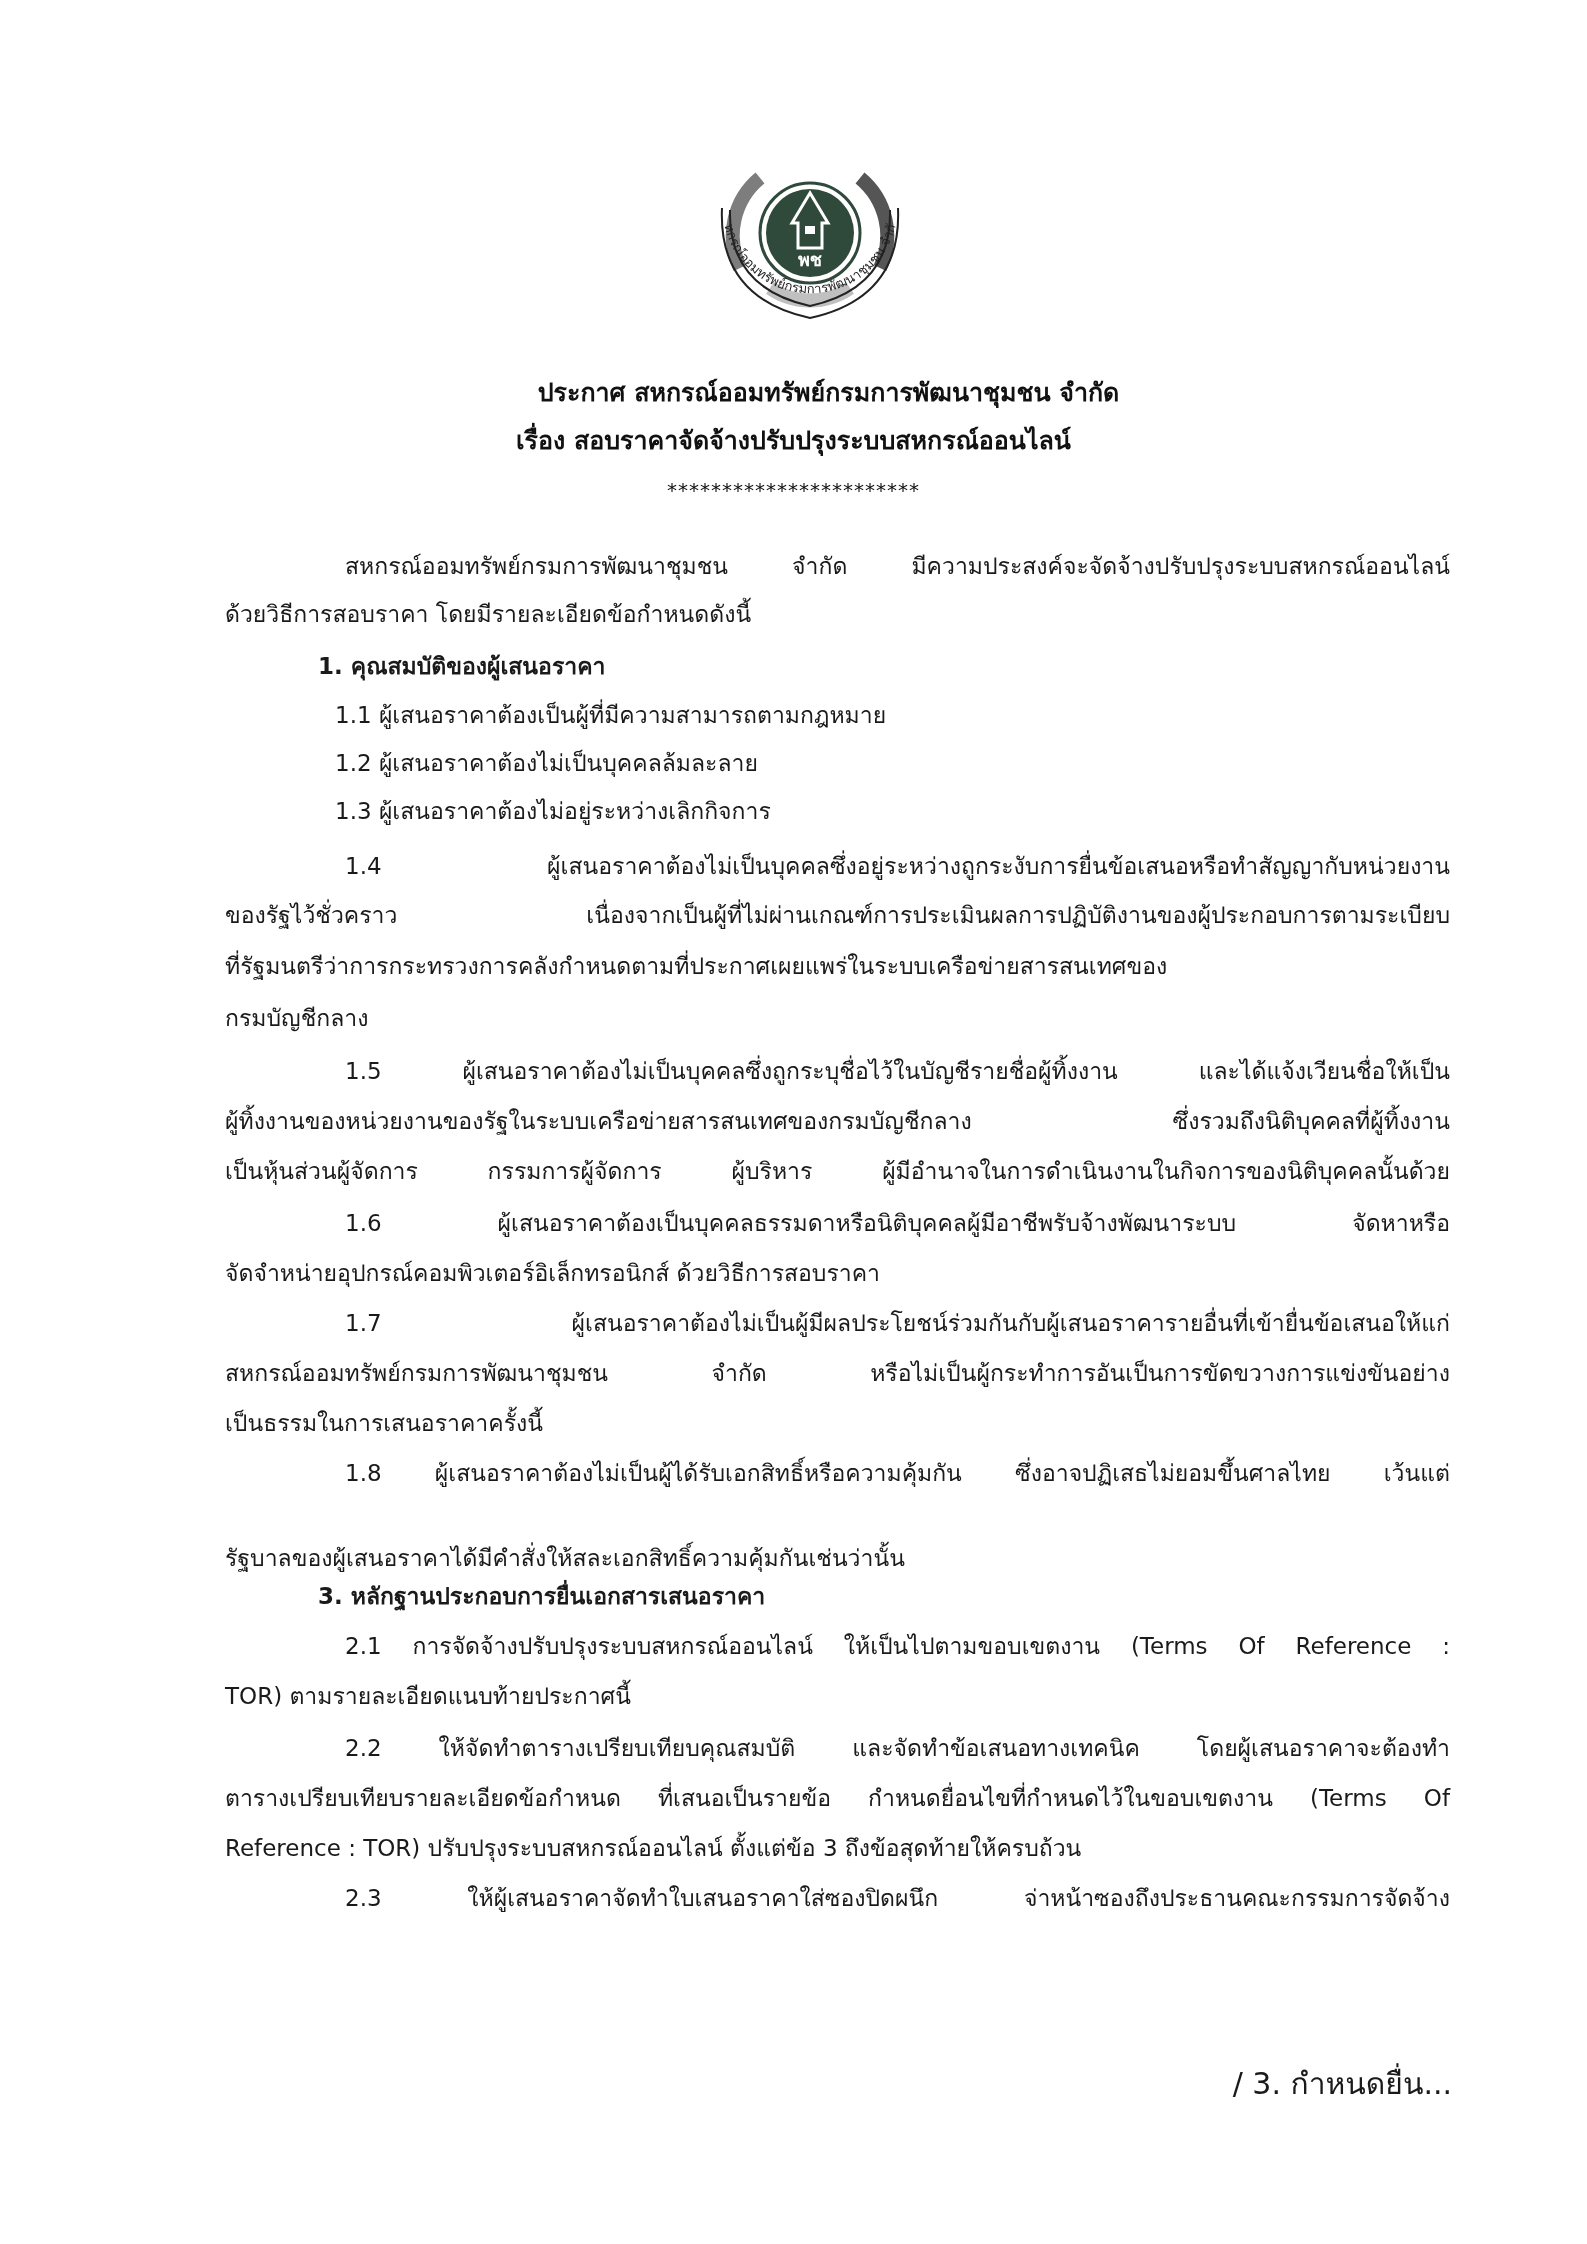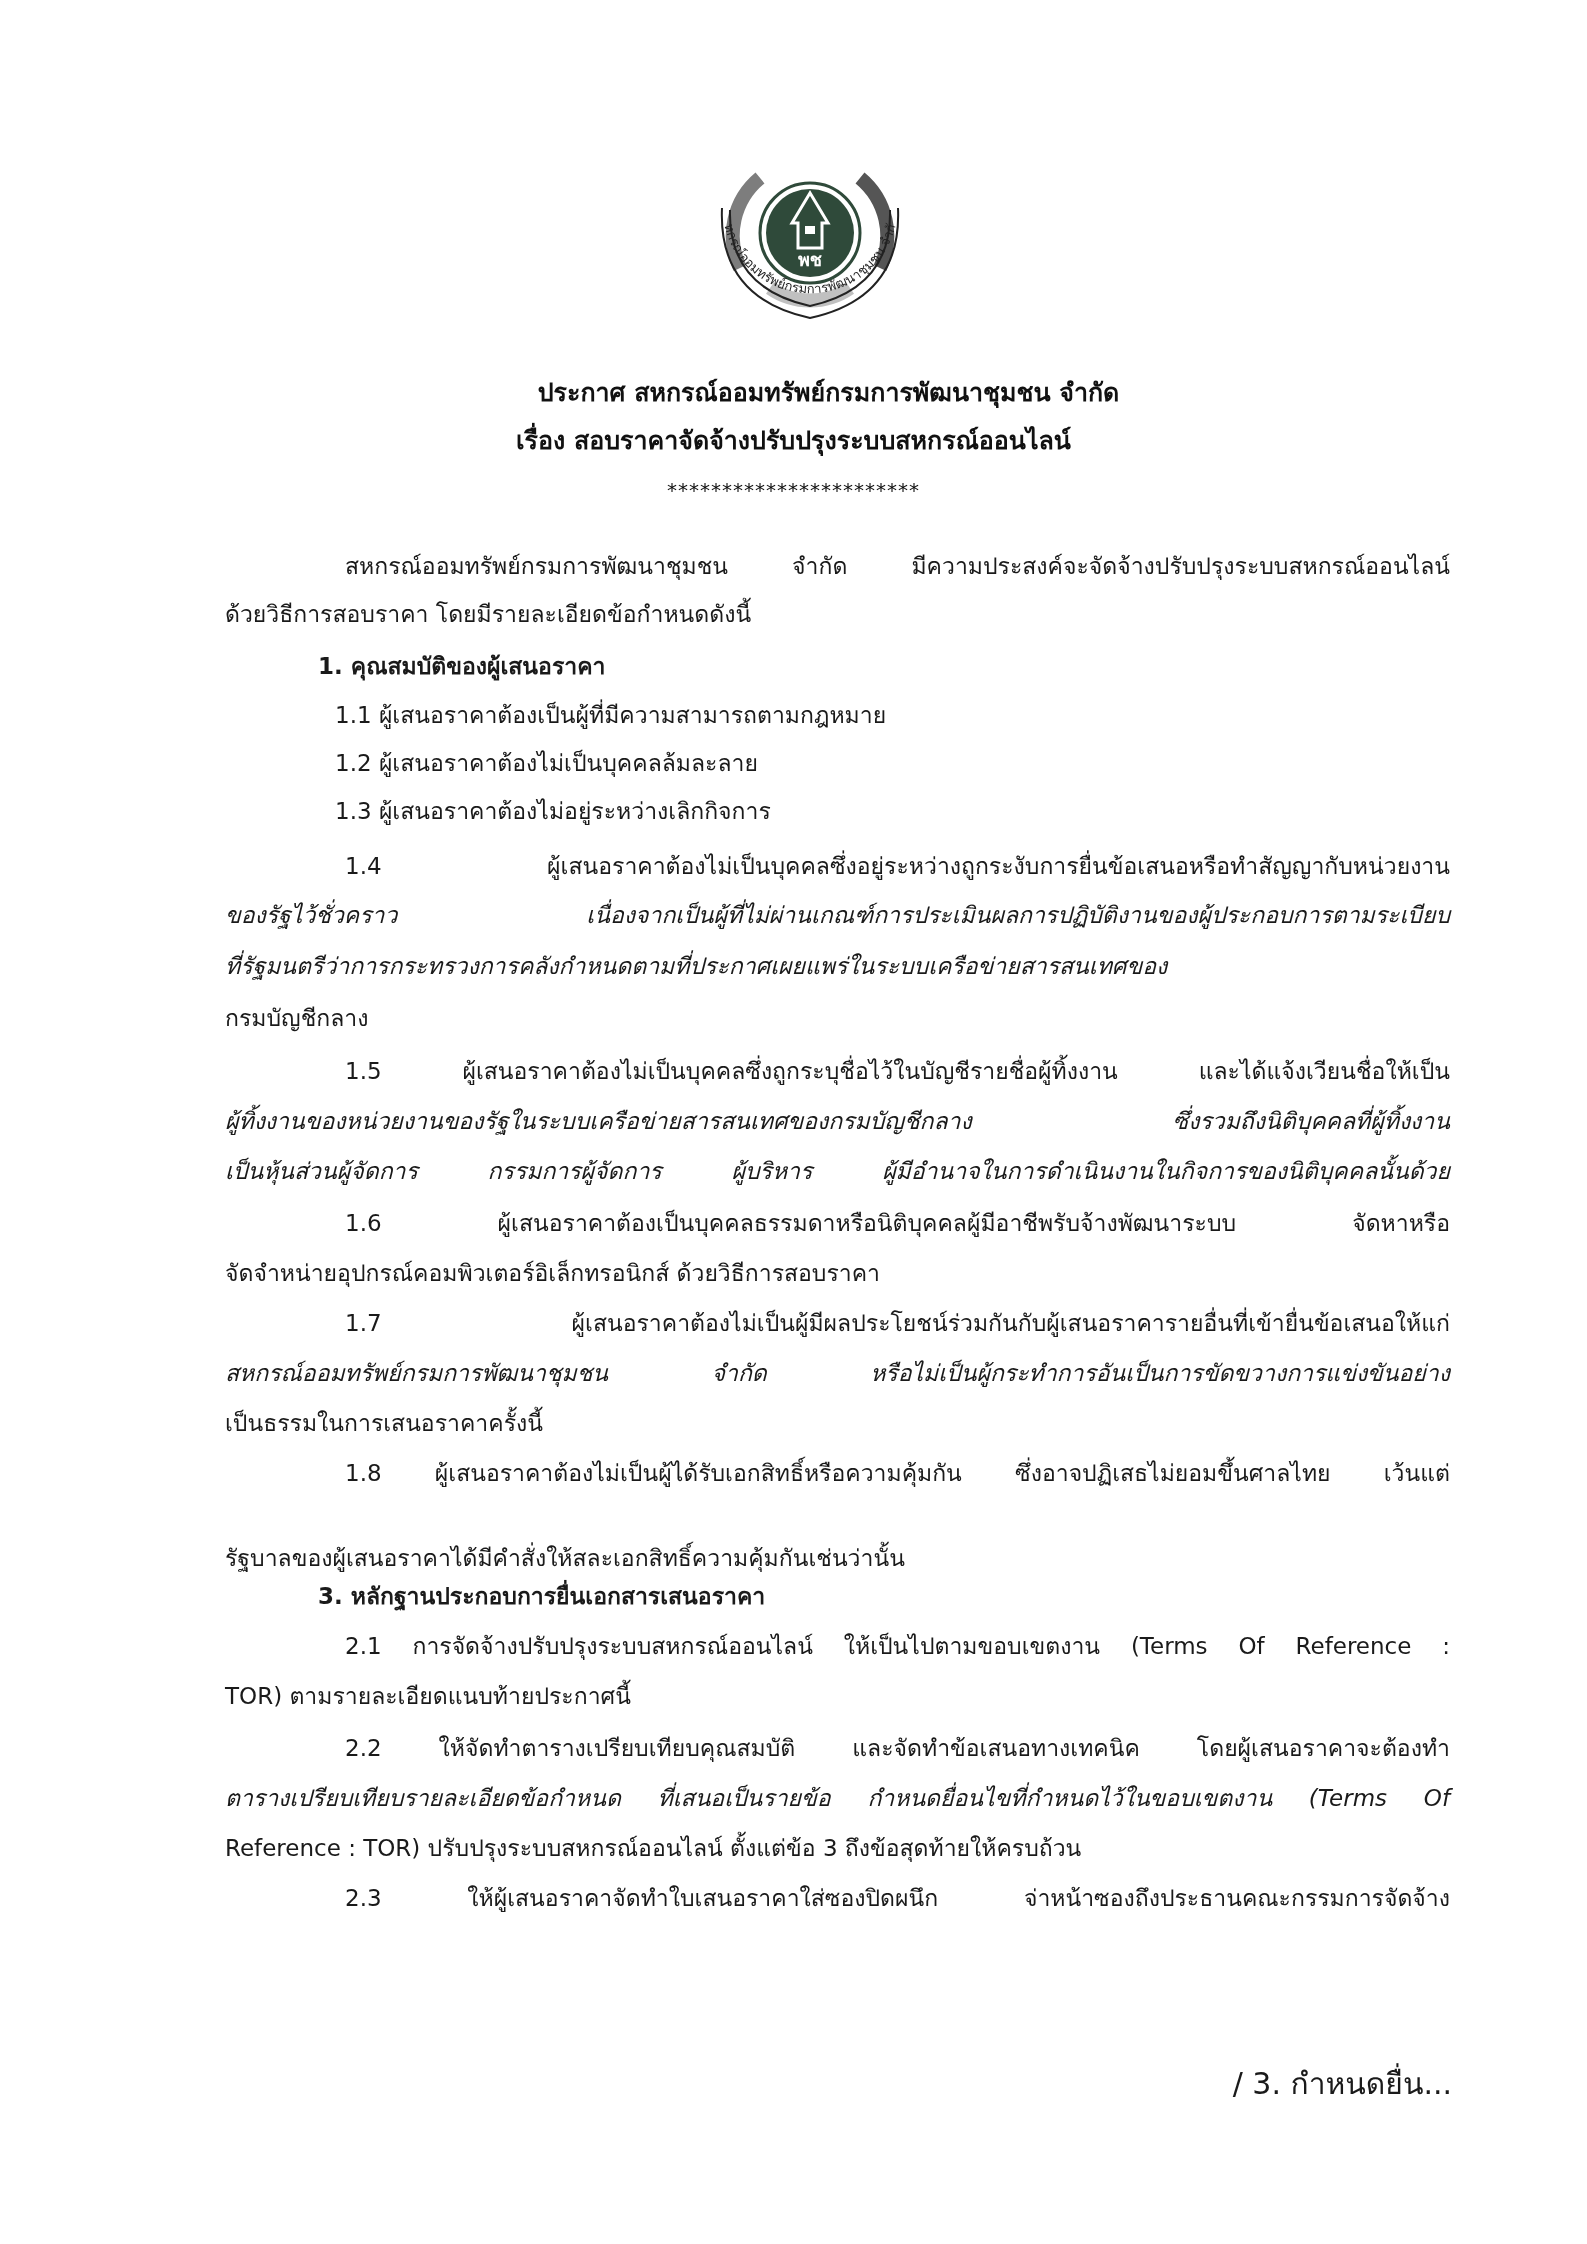--- a/index.html
+++ b/index.html
@@ -14,21 +14,21 @@
   .title {
     position: absolute; left: 0; width: 1587px; text-align: center;
     font-size: 25px; font-weight: bold; color: #111;
   }
   .t1 { top: 372px; margin-left: 35px; }
   .t2 { top: 420px; }
   .stars { position: absolute; left: 0; width: 1587px; text-align: center; top: 478px; font-size: 20px; letter-spacing: 1px; color: #111; }
   .line {
     position: absolute; font-size: 23px; white-space: nowrap; color: #1a1a1a;
   }
-  .justify { left: 225px; width: 1225px; text-align: justify; text-align-last: justify; font-style: italic; }
+  .justify { left: 225px; width: 1225px; text-align: justify; text-align-last: justify; }
   .left0 { left: 225px; text-align: center; }
   .ind1 { left: 318px; }
   .ind2 { left: 335px; }
   .ind3 { left: 345px; }
   .head { font-weight: bold; }
   .footer { position: absolute; top: 2060px; right: 135px; font-size: 30px; }
 </style>
 </head>
 <body>
 

